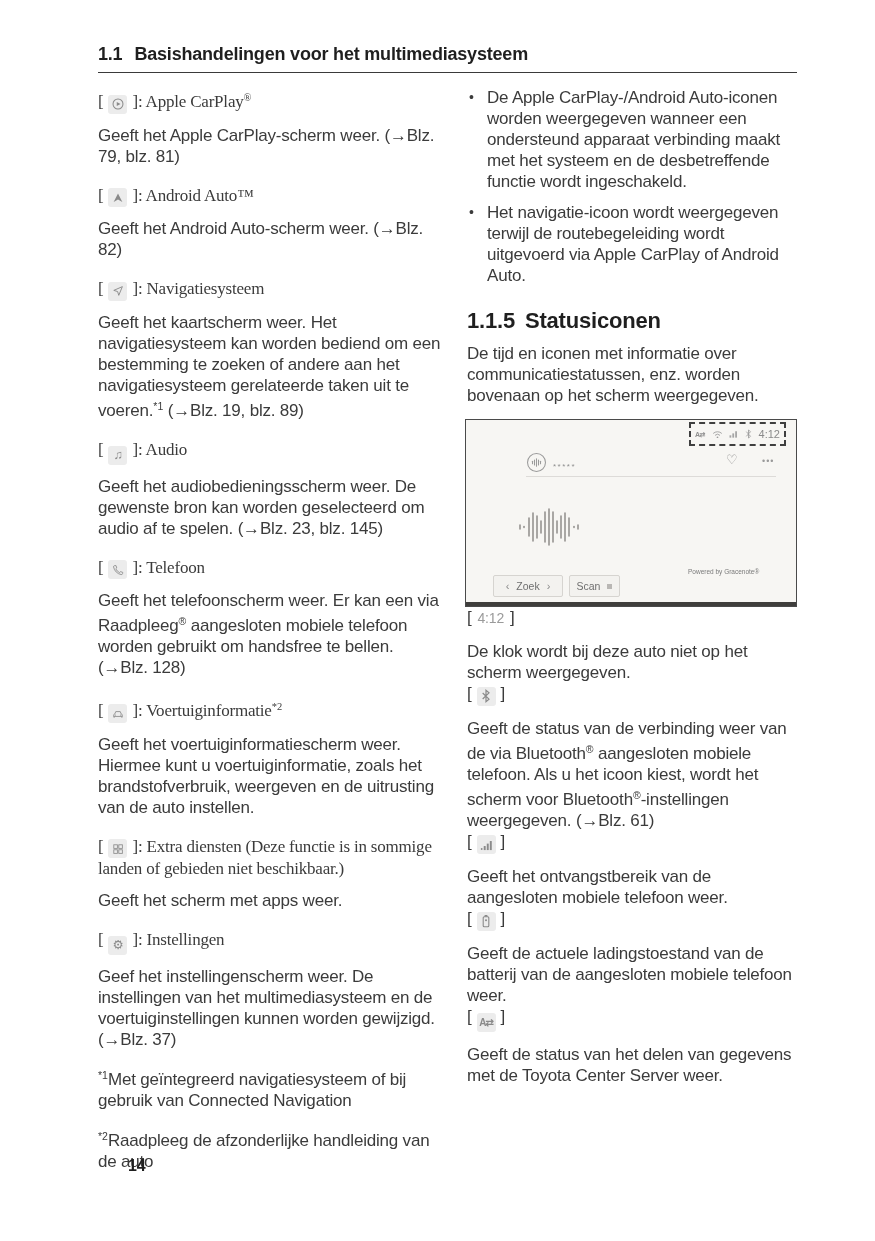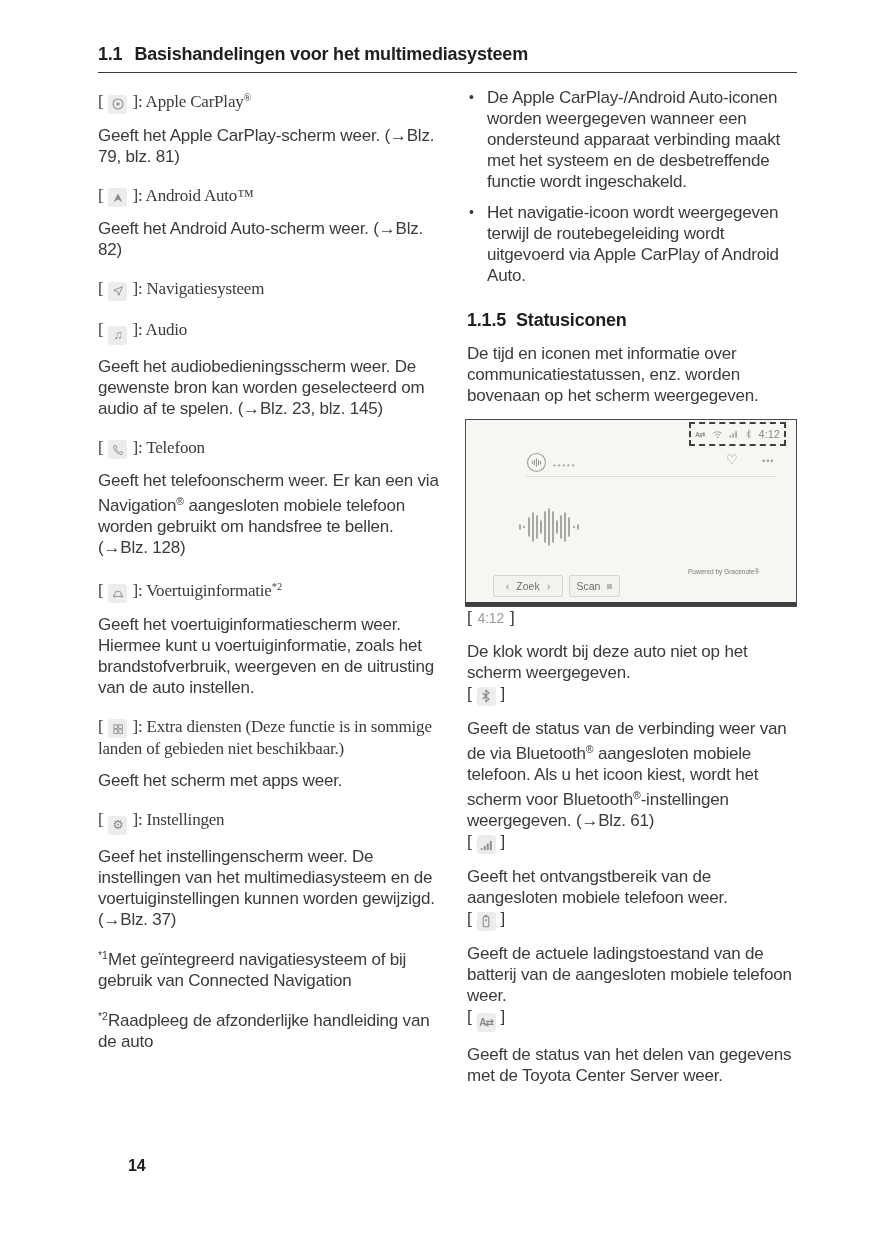--- a/index.html
+++ b/index.html
@@ -21,21 +21,21 @@
   .sup{font-size:10.5px;vertical-align:6px;letter-spacing:0;}
   
   .icon-box{display:inline-flex;align-items:center;justify-content:center;width:19px;height:19px;
             background:#ececec;border-radius:3px;vertical-align:-4px;margin:0 5px;color:#8a8a8a;}
   .icon-box.glyph{font-size:12.5px;line-height:19px;}
   .icon-box.glyph-small{font-size:10px;font-weight:bold;line-height:19px;letter-spacing:-1px;}
   
   .bullet-item{display:flex;margin-top:10px;}
   .bullet-item:first-child{margin-top:9px;}
   .bullet-dot{width:18px;flex:0 0 18px;text-align:left;padding-left:2px;font-size:14px;}
-  .sec-hdr{margin-top:24px;font-weight:bold;font-size:18px;color:#1f1f1f;}
+  .sec-hdr{margin-top:24px;font-weight:bold;font-size:22px;color:#1f1f1f;}
   .sec-hdr .num{margin-right:10px;}
   .intro{margin-top:12px;}
   
   .status-ref{margin-top:0;}
   .status-ref .time-ref{color:#9a9a9a;font-size:14px;margin:0 6px;}
   .status-desc{margin-top:12px;}
   
   .shot{position:relative;width:332px;height:188px;margin-top:13px;margin-left:-2px;
         border:1.5px solid #4a4a4a;background:#f7f6f3;box-sizing:border-box;}
   .shot-statusbar{position:absolute;top:2px;right:10px;width:97px;height:24px;border:2px dashed #3f3f3f;
@@ -94,36 +94,37 @@
     <p class="desc">Geeft het Android Auto-scherm weer. (→Blz. 82)</p>
 
     <div class="entry-label">
       <span>[</span><span class="icon-box">
           <svg width="14" height="14" viewBox="0 0 18 18">
             <path d="M14.6 3.4 L3.6 8.2 L8.5 9.7 L10 14.6 Z" fill="none" stroke="#8a8a8a" stroke-width="1.2" stroke-linejoin="round"></path>
           </svg>
         </span><span>]:</span>
       <span>Navigatiesysteem</span>
     </div>
+    <p class="desc"><span>Geeft het kaartscherm weer. Het navigatiesysteem kan worden bediend om een bestemming te zoeken of andere aan het navigatiesysteem gerelateerde taken uit te voeren.</span><span class="sup">*1</span><span> (→Blz. 19, blz. 89)</span></p>
 
     <div class="entry-label">
       <span>[</span><span class="icon-box glyph">♫</span><span>]:</span>
       <span>Audio</span>
     </div>
     <p class="desc">Geeft het audiobedieningsscherm weer. De gewenste bron kan worden geselecteerd om audio af te spelen. (→Blz. 23, blz. 145)</p>
 
     <div class="entry-label">
       <span>[</span><span class="icon-box">
           <svg width="14" height="14" viewBox="0 0 18 18">
             <path d="M4.6 3.3c-.9.1-1.5.9-1.3 1.8.9 5 4.8 8.9 9.8 9.8.9.2 1.7-.4 1.8-1.3l.2-1.6-3-.9-1.1 1.3c-2.1-1-3.9-2.8-4.9-4.9l1.3-1.1-.9-3z" fill="none" stroke="#8a8a8a" stroke-width="1.1"></path>
           </svg>
         </span><span>]:</span>
       <span>Telefoon</span>
     </div>
-    <p class="desc"><span>Geeft het telefoonscherm weer. Er kan een via Navigation</span><span class="sup">®</span><span> aangesloten mobiele telefoon worden gebruikt om handsfree te bellen. (→Blz. 128)</span></p>
+    <p class="desc"><span>Geeft het telefoonscherm weer. Er kan een via Raadpleeg</span><span class="sup">®</span><span> aangesloten mobiele telefoon worden gebruikt om handsfree te bellen. (→Blz. 128)</span></p>
 
     <div class="entry-label">
       <span>[</span><span class="icon-box">
           <svg width="14" height="14" viewBox="0 0 18 18">
             <path d="M4 13.6v1.6 M14 13.6v1.6 M3.1 13.4h11.8 M3.6 13.4v-2.4l1.4-.9 1.1-2.9h5.8l1.1 2.9 1.4.9v2.4" fill="none" stroke="#8a8a8a" stroke-width="1.1"></path>
             <circle cx="5.7" cy="11.6" r="0.7" fill="#8a8a8a"></circle>
             <circle cx="12.3" cy="11.6" r="0.7" fill="#8a8a8a"></circle>
           </svg>
         </span><span>]:</span>
       <span>Voertuiginformatie</span><span class="sup">*2</span>

